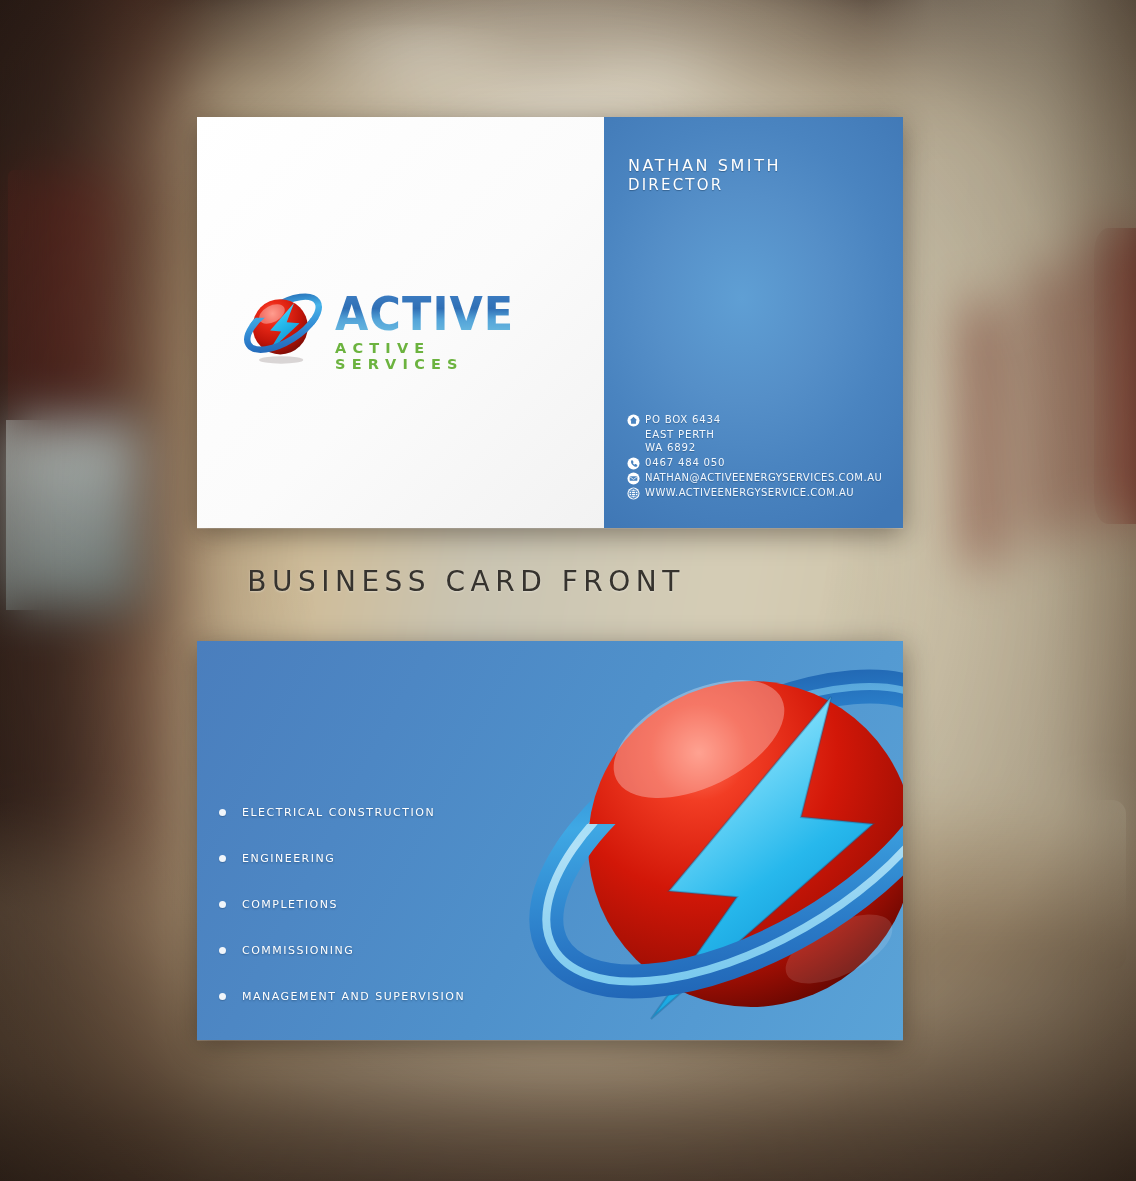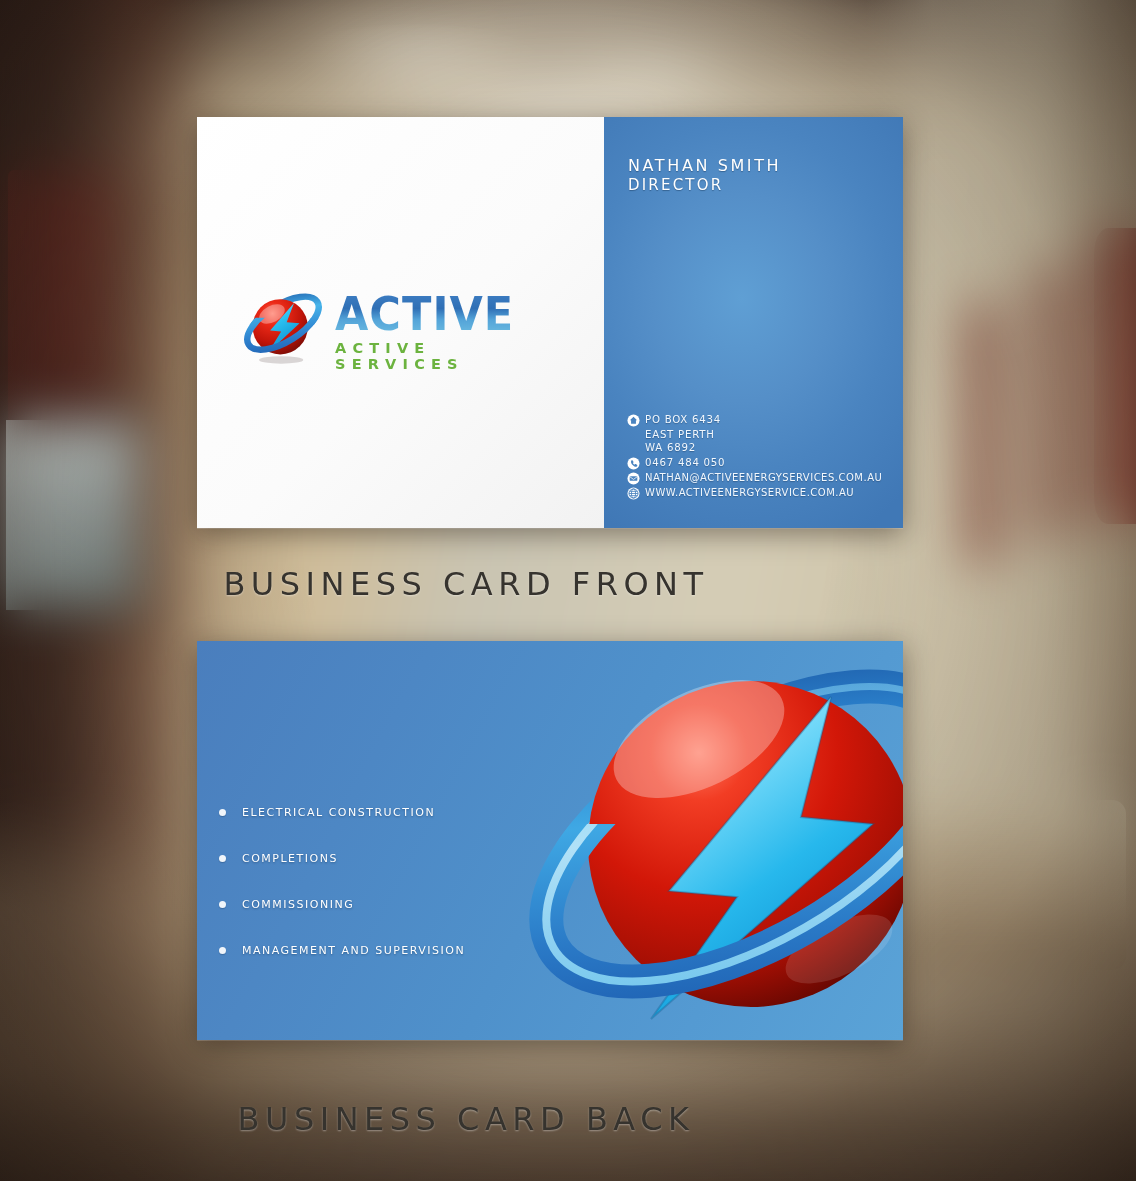--- a/index.html
+++ b/index.html
@@ -334,21 +334,21 @@
     pointer-events: none;
   }
 
   
   .caption {
     position: absolute;
     left: 0;
     width: 932px;
     text-align: center;
     font-family: "DejaVu Sans", sans-serif;
-    font-size: 32px;
+    font-size: 28px;
     letter-spacing: 5.5px;
     text-transform: uppercase;
     color: #36332e;
     text-shadow: 0 1px 2px rgba(255,255,255,0.38);
   }
   #caption-front { top: 565px; }
   #caption-back  { top: 1100px; }
 </style>
 </head>
 <body>
@@ -493,20 +493,24 @@
 
   <div class="card" id="card-back">
 
     <div class="services" id="services-list">
         <div class="svc">
           <span class="svc-bullet"></span>
           <span class="svc-label">Electrical Construction</span>
         </div>
         <div class="svc">
           <span class="svc-bullet"></span>
+          <span class="svc-label">Engineering</span>
+        </div>
+        <div class="svc">
+          <span class="svc-bullet"></span>
           <span class="svc-label">Completions</span>
         </div>
         <div class="svc">
           <span class="svc-bullet"></span>
           <span class="svc-label">Commissioning</span>
         </div>
         <div class="svc">
           <span class="svc-bullet"></span>
           <span class="svc-label">Management and supervision</span>
         </div>
@@ -558,15 +562,14 @@
 
       <path d="M330 78 L168 272 L236 278 L150 400 L372 205 L300 198 Z" fill="url(#bigBolt)" stroke="rgba(20,90,140,0.35)" stroke-width="2"></path>
 
       <g clip-path="url(#bigFrontClip)">
         <ellipse cx="250" cy="215" rx="228" ry="108" fill="none" stroke="url(#bigRing)" stroke-width="34" transform="rotate(-30 250 215)"></ellipse>
         <ellipse cx="250" cy="215" rx="228" ry="108" fill="none" stroke="url(#bigRingHi)" stroke-width="8" opacity="0.75" transform="rotate(-30 250 215)"></ellipse>
       </g>
     </svg>
   </div>
 
-  <div class="caption" id="caption-back">Business Card Back</div>
 
 </div>
 
 </body></html>

